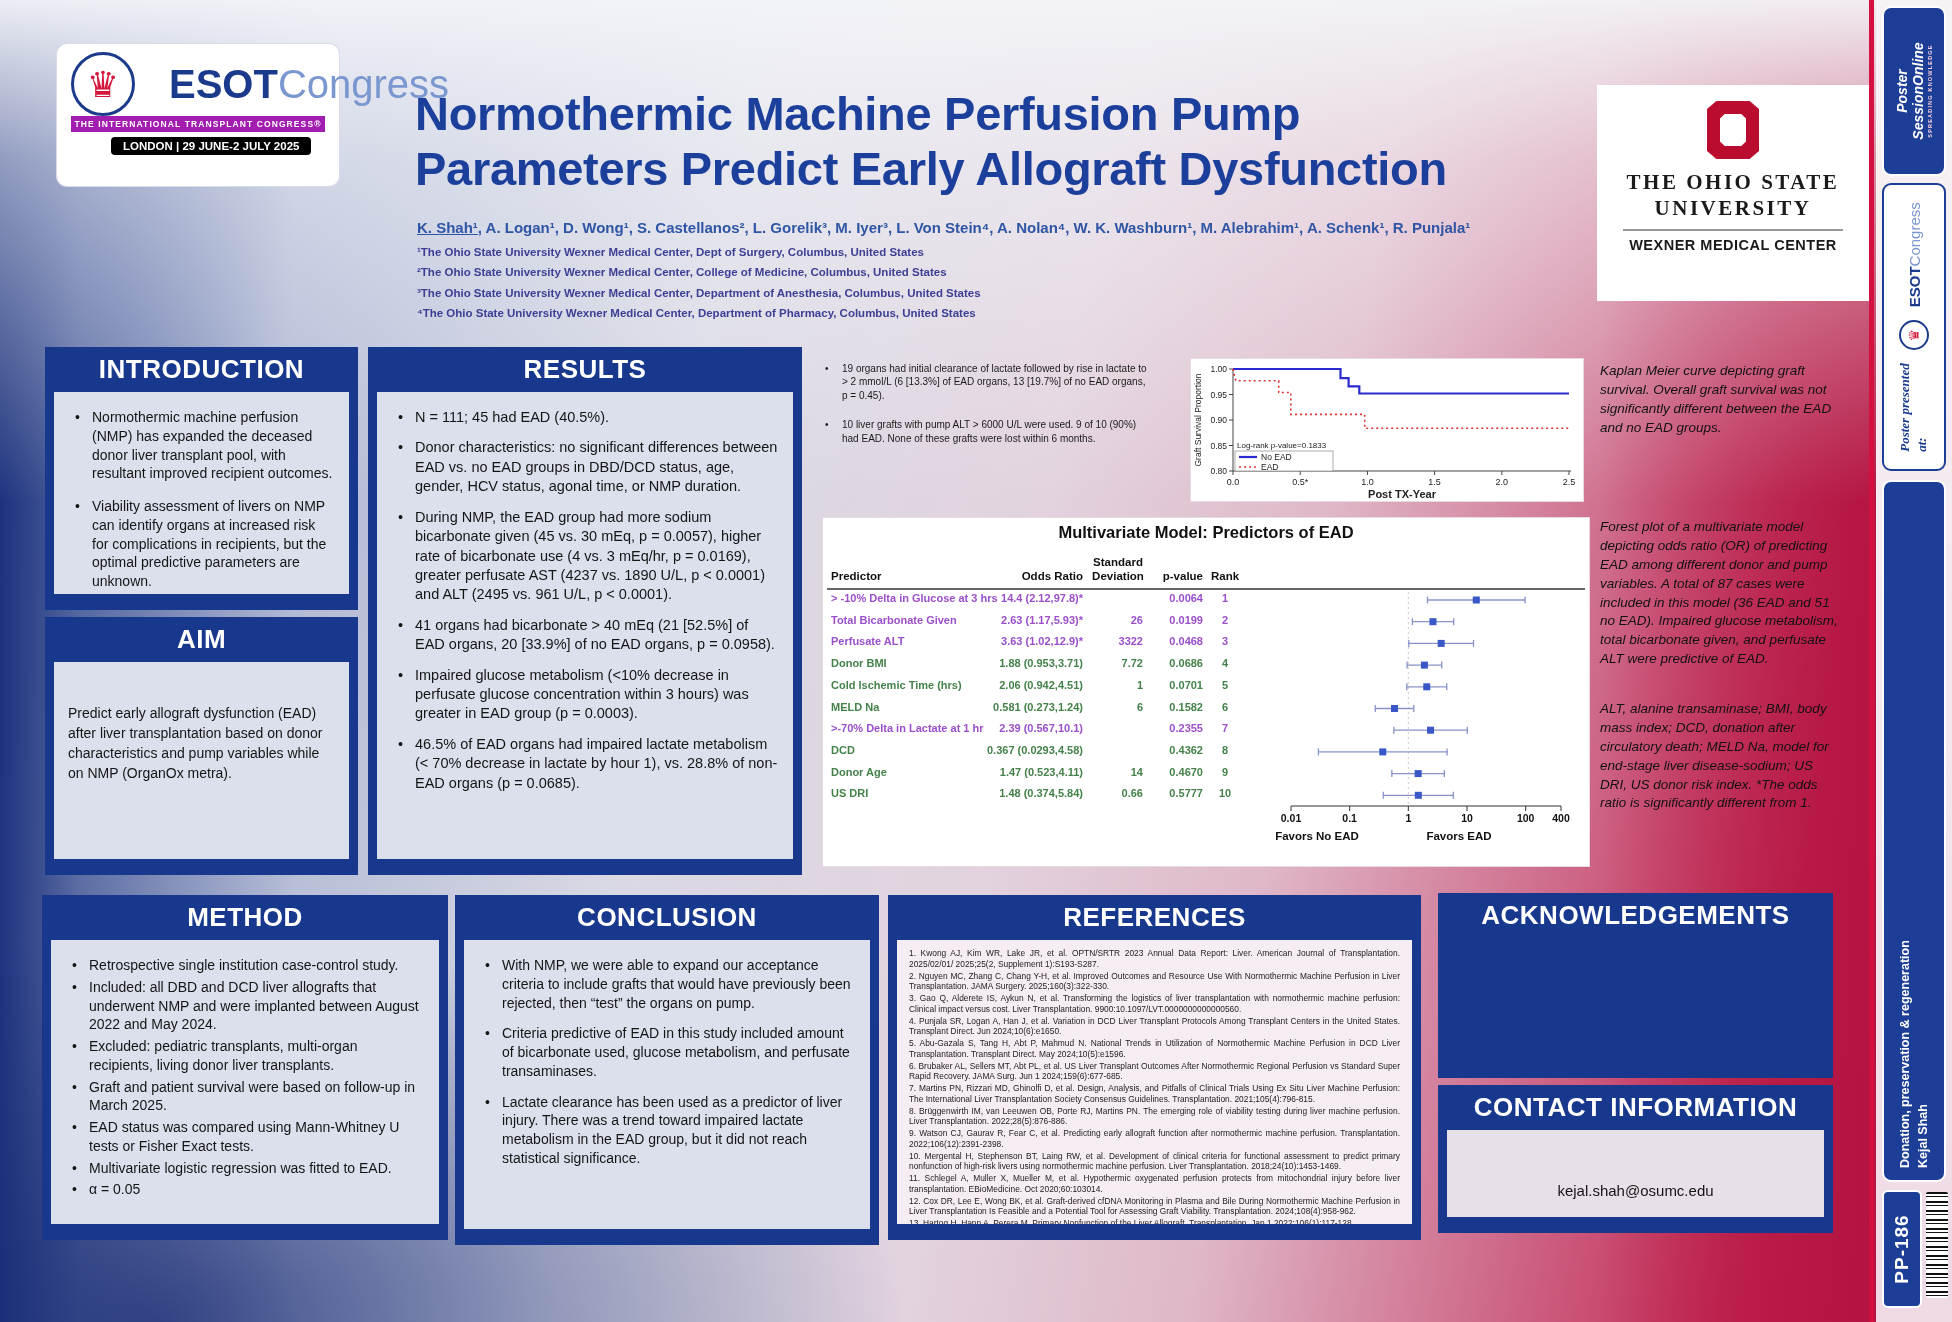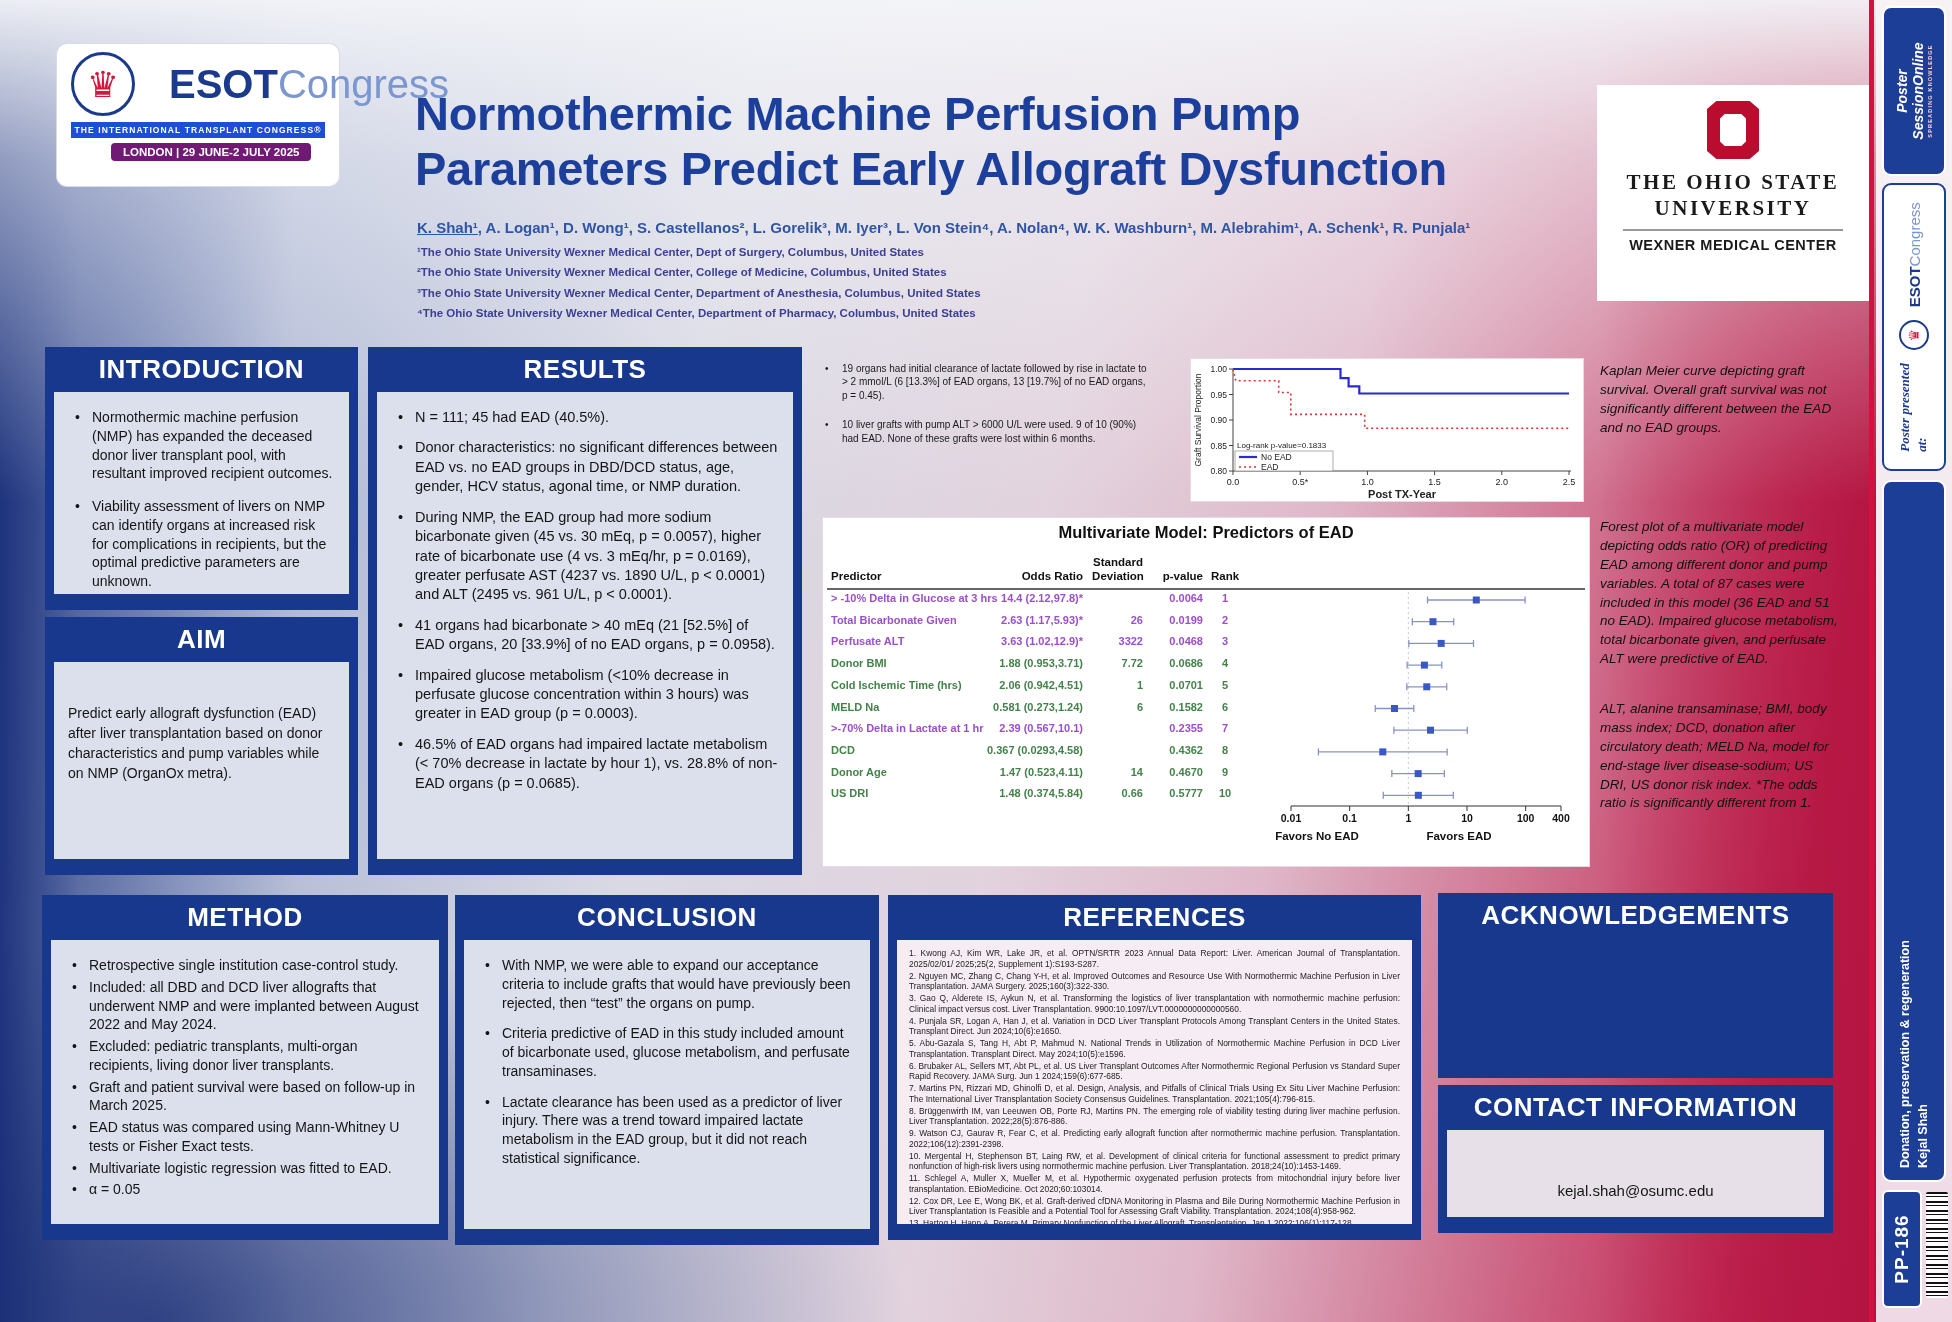--- a/index.html
+++ b/index.html
@@ -17,23 +17,23 @@
   
   .esot-box { position:absolute; left:57px; top:44px; width:282px; height:142px; background:#fff;
     border-radius:10px; padding:8px 14px; box-sizing:border-box; box-shadow:0 0 0 1px #d8dcea; }
   .esot-row { display:flex; align-items:center; gap:10px; }
   .esot-crown { width:58px; height:58px; border:3px solid #1b3a8c; border-radius:50%; flex:0 0 auto;
     display:flex; align-items:center; justify-content:center; font-size:36px; color:#d6173c;
     font-family:"DejaVu Sans", sans-serif; }
   .esot-name { font-size:40px; white-space:nowrap;margin-left:24px; }
   .esot-bold { color:#1b3a8c; font-weight:800; }
   .esot-light { color:#7b97cf; font-weight:400; }
-  .esot-tagline { margin-top:6px; background:#1d4ed8; color:#fff; font-size:8.5px; letter-spacing:1.1px;
+  .esot-tagline { margin-top:0; background:#a21caf; color:#fff; font-size:8.5px; letter-spacing:1.1px;
     text-align:center; padding:3px 0; font-weight:700; }
-  .esot-event { margin-top:5px; margin-left:40px; background:#701a75; color:#fff; font-size:11.5px;
+  .esot-event { margin-top:5px; margin-left:40px; background:#000000; color:#fff; font-size:11.5px;
     font-weight:700; text-align:center; padding:3px 12px; border-radius:4px; width:fit-content; }
   .title { position:absolute; left:415px; top:86px; width:1180px; font-size:47px; font-weight:800;
     color:#1c3f9c; line-height:1.18; letter-spacing:-0.3px; }
   .authors { position:absolute; left:417px; top:219px; width:1260px; font-size:15px; color:#2f55a5; font-weight:600; }
   .authors .lead { text-decoration:underline; }
   .affils { position:absolute; left:417px; top:242px; font-size:11.5px; line-height:1.78; color:#3c3f94; font-weight:600; }
   .osu-box { position:absolute; left:1597px; top:85px; width:272px; height:216px; background:#fff;
     padding:12px; box-sizing:border-box; text-align:center; }
   .osu-o { width:52px; height:58px; margin:4px auto 10px; background:#ba0c2f; position:relative;
     clip-path:polygon(18% 0,82% 0,100% 14%,100% 86%,82% 100%,18% 100%,0 86%,0 14%); }

